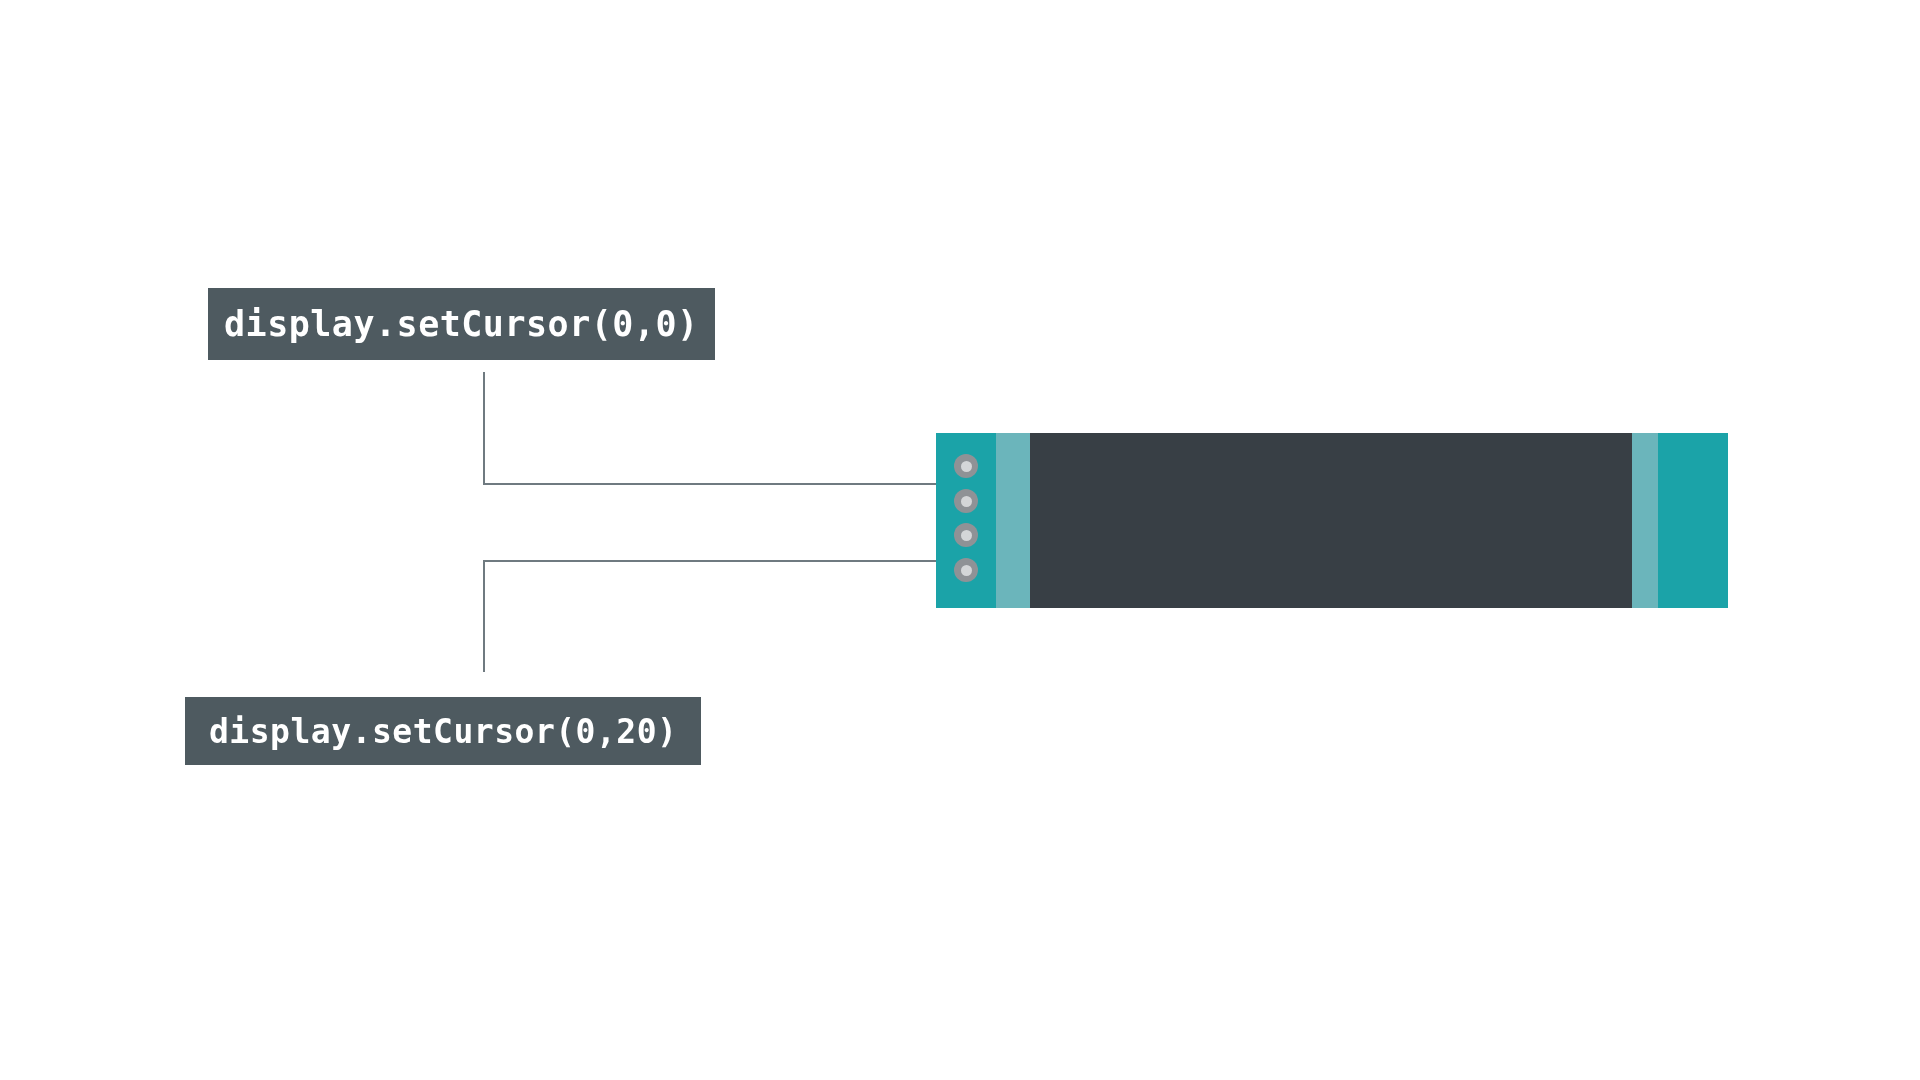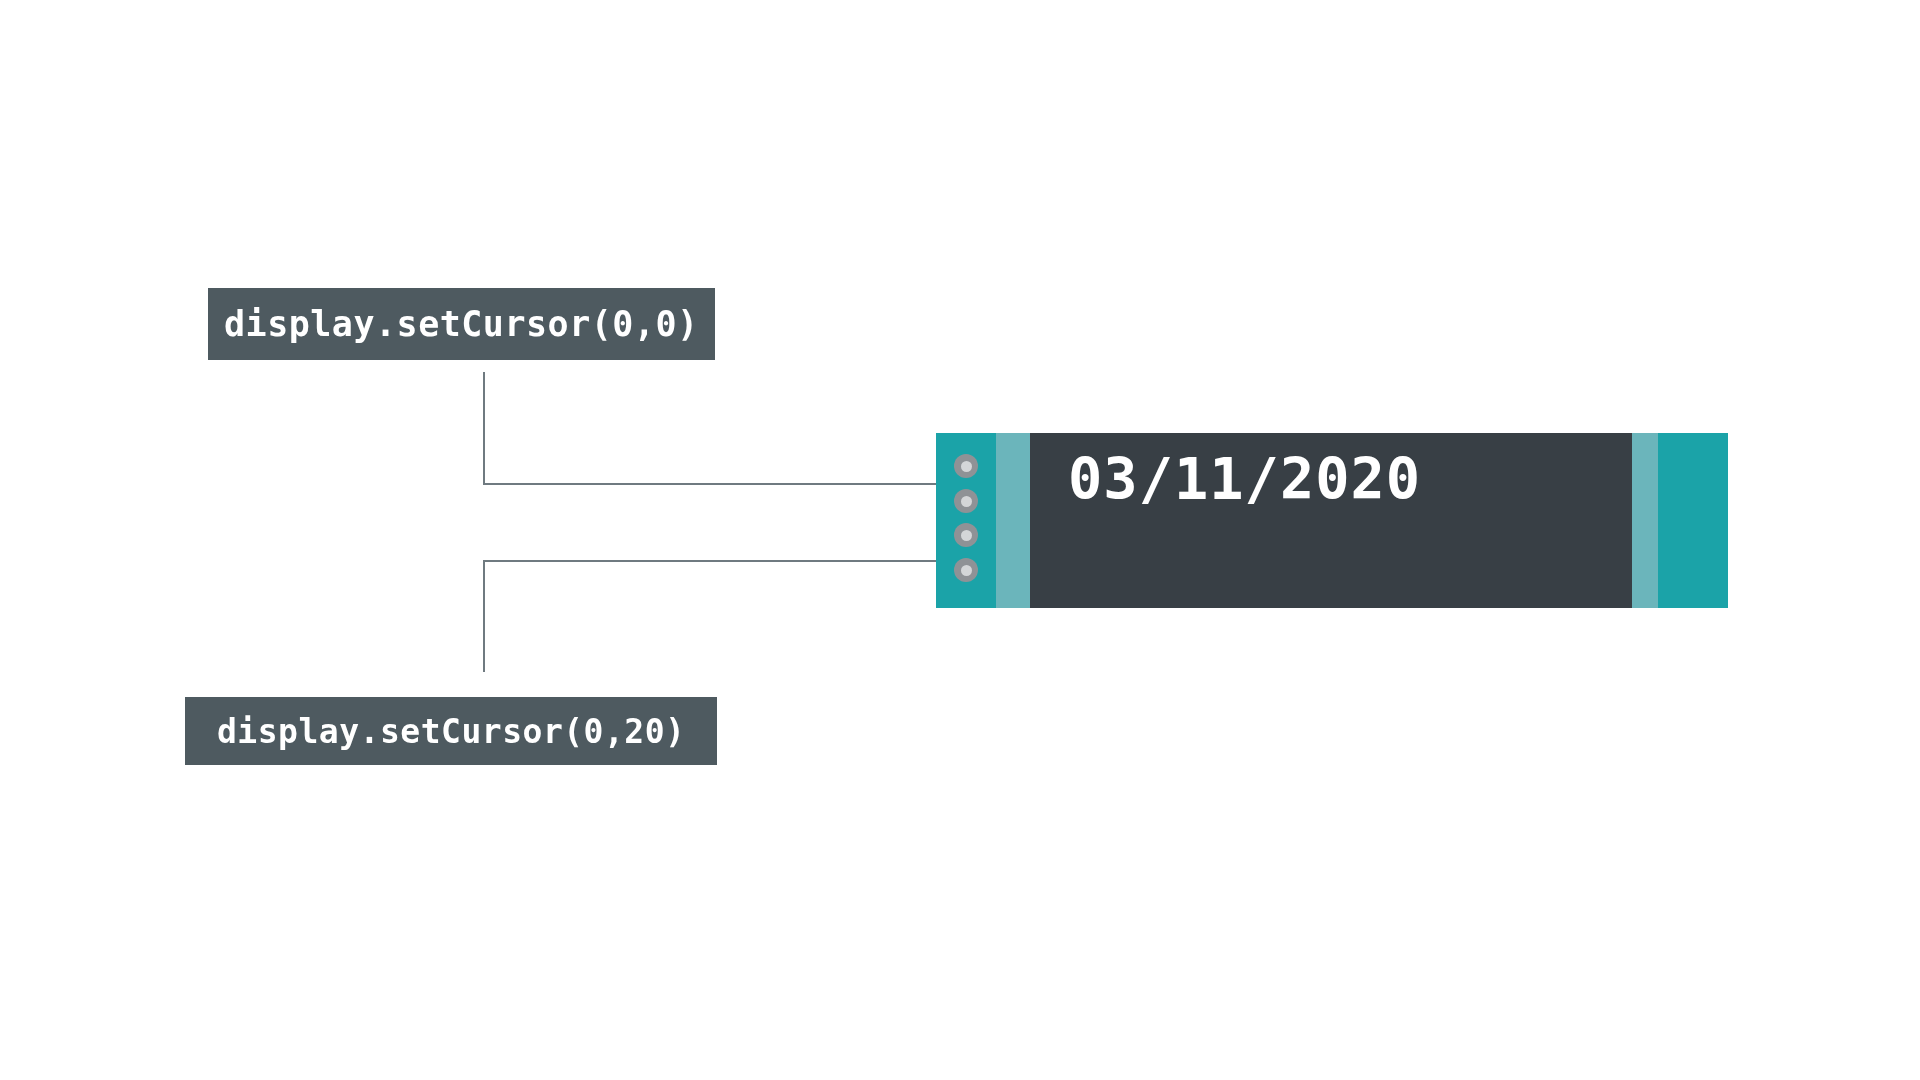--- a/index.html
+++ b/index.html
@@ -48,21 +48,21 @@
     left: 208px;
     top: 288px;
     height: 72px;
     padding: 0 16px;
     font-size: 35px;
   }
   #callout-bottom {
     left: 185px;
     top: 697px;
     height: 68px;
-    padding: 0 32px;
+    padding: 0 24px;
     font-size: 33px;
   }
 
   
   #display-module {
     position: absolute;
     left: 936px;
     top: 433px;
     width: 792px;
     height: 175px;
@@ -159,21 +159,20 @@
     <div class="pcb-strip-left">
       <span class="pin pin-1"></span>
       <span class="pin pin-2"></span>
       <span class="pin pin-3"></span>
       <span class="pin pin-4"></span>
     </div>
 
     <div class="pcb-band-light-left"></div>
 
     <div class="screen">
-      <div class="screen-text" id="screen-line-1">03/11/2020</div>
     </div>
 
     <div class="pcb-band-light-right"></div>
     <div class="pcb-strip-right"></div>
 
   </div>
 
 </div>
 
 </body></html>

